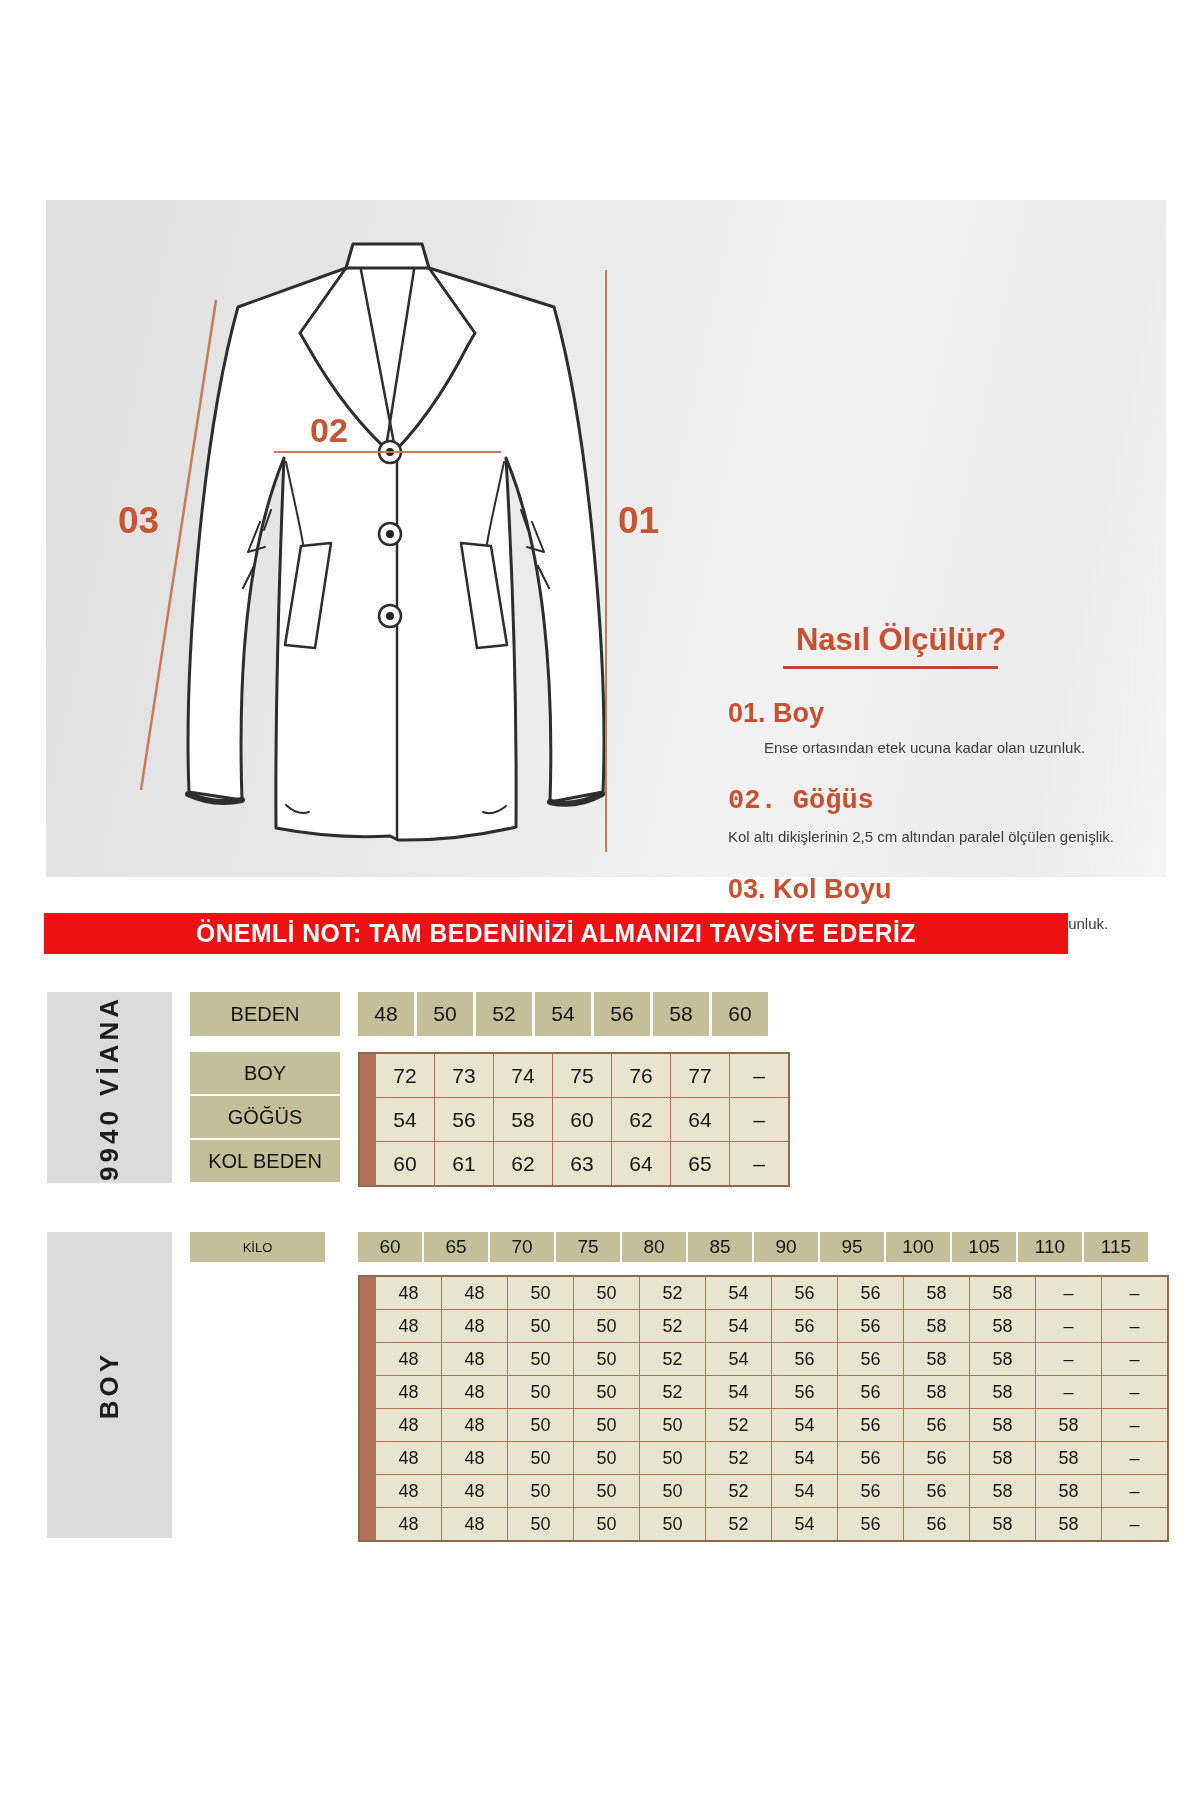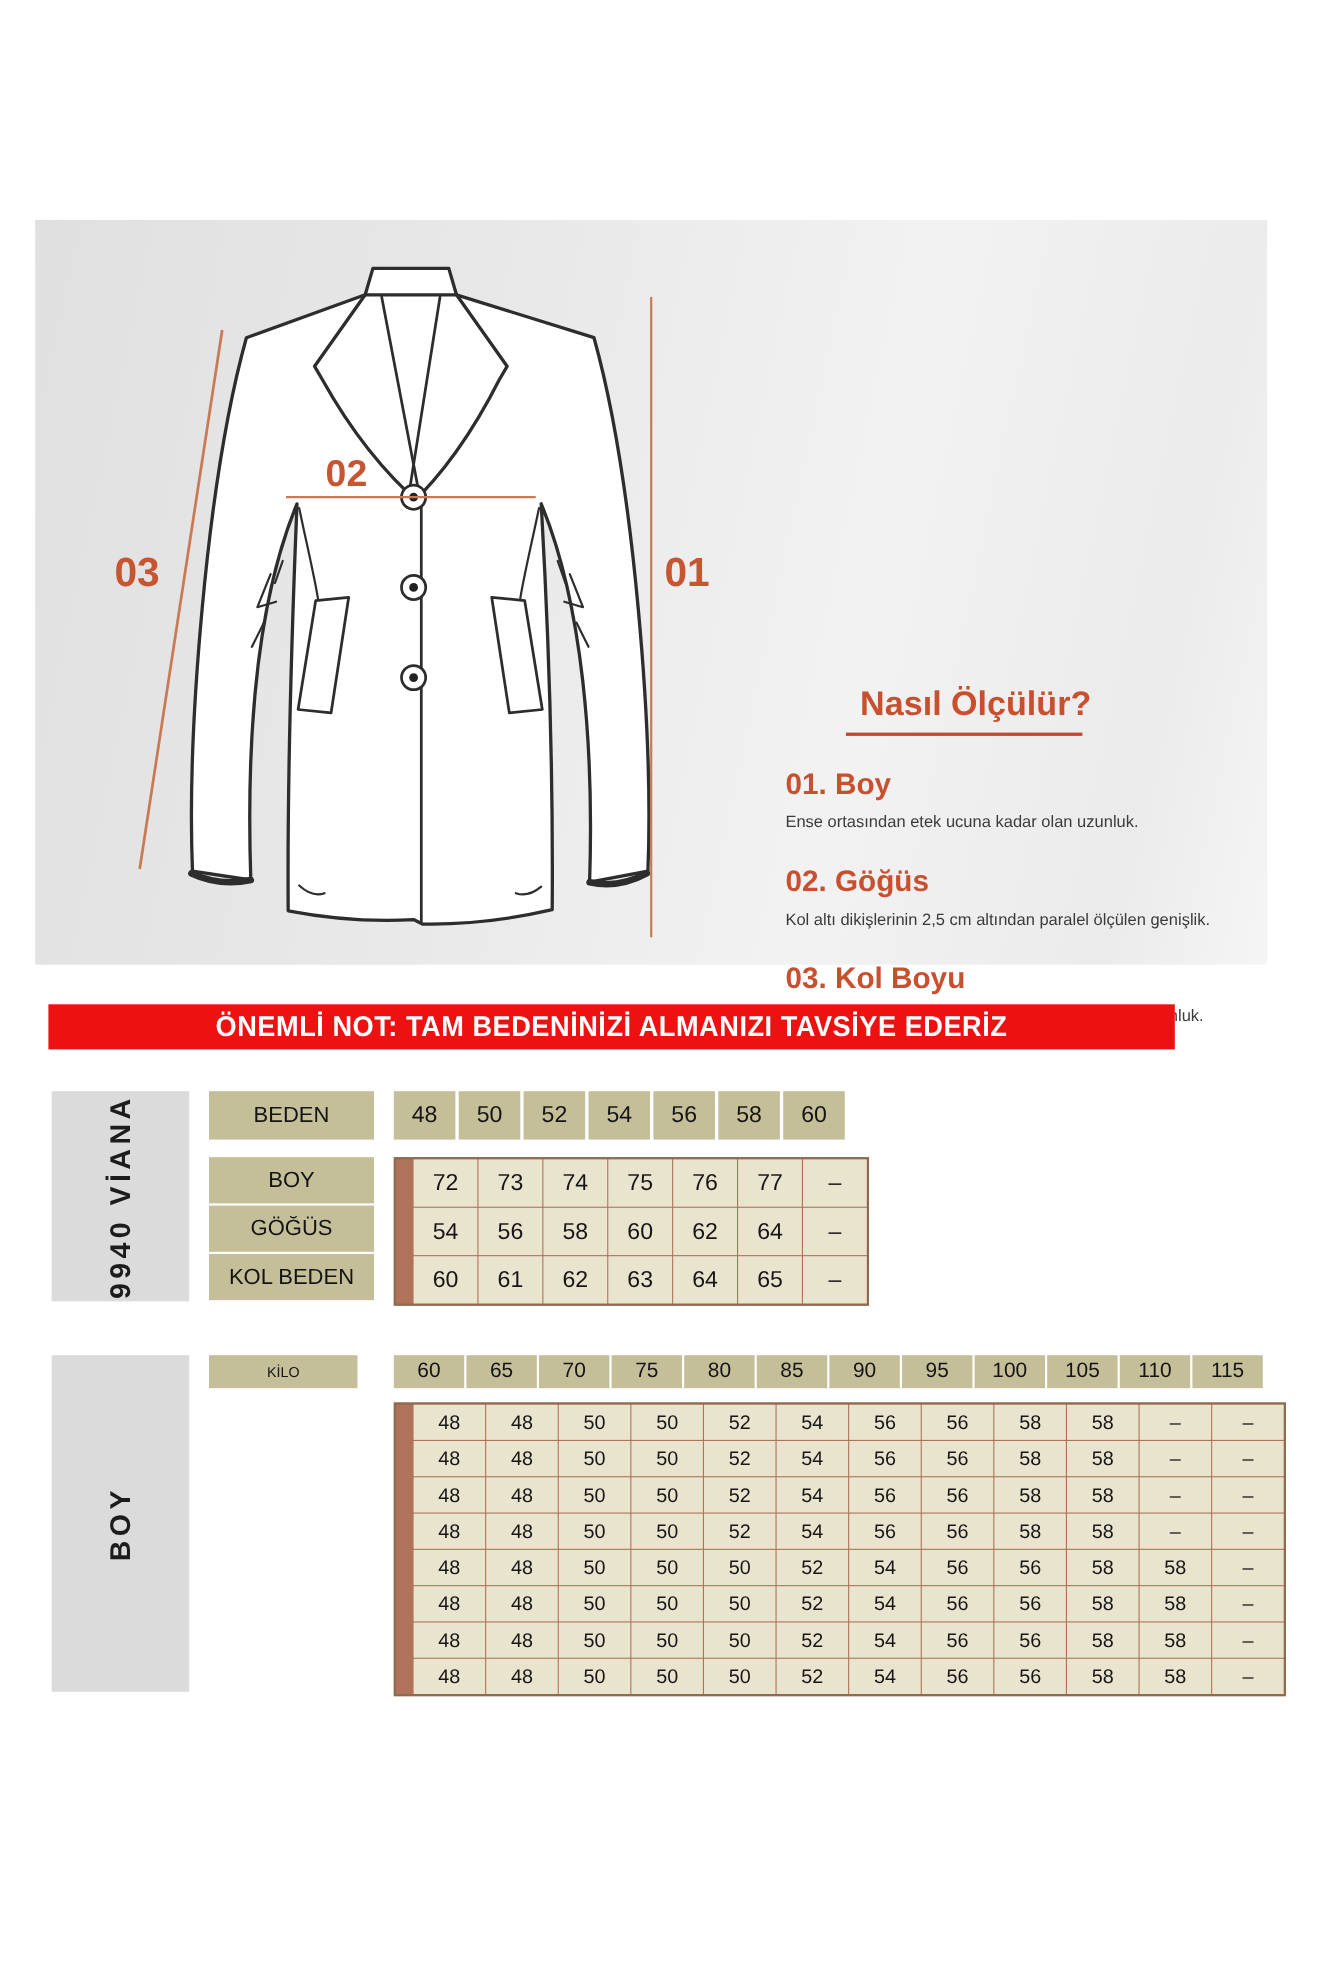--- a/index.html
+++ b/index.html
@@ -1,31 +1,31 @@
 <!DOCTYPE html>
 <html><head>
 <meta charset="utf-8">
 <style>
   html,body{margin:0;padding:0;background:#ffffff;}
   .page{position:relative;width:1200px;height:1800px;background:#ffffff;overflow:hidden;
         font-family:"Liberation Sans",sans-serif;}
 
   
-  .illustration{position:absolute;left:32px;top:200px;width:1120px;height:677px;
+  .illustration{position:absolute;left:46px;top:200px;width:1120px;height:677px;
     background:linear-gradient(102deg,#e0e0e0 0%,#e9e9e9 38%,#f2f2f2 66%,#ebebeb 88%,#f5f5f5 100%);}
   .illustration svg{position:absolute;left:0;top:0;}
 
   .howto{position:absolute;left:660px;top:410px;width:470px;}
   .howto-title{position:absolute;left:0;top:12px;width:390px;text-align:center;
     font-size:31px;font-weight:bold;color:#c8502e;}
   .howto-underline{position:absolute;left:77px;top:56px;width:215px;height:3px;background:#c04a30;}
   .howto-h{position:absolute;left:22px;font-size:27px;font-weight:bold;color:#c8502e;white-space:nowrap;}
   .howto-d{position:absolute;left:22px;font-size:15px;color:#3b3b3b;white-space:nowrap;}
-  .h1{top:88px;} .d1{top:129px;}
-  .h2{top:176px;} .d2{top:218px;}
+  .h1{top:88px;} .d1{top:129px;margin-left:36px;}
+  .h2{top:176px;font-family:Liberation Mono, monospace;} .d2{top:218px;}
   .h3{top:264px;} .d3{top:305px;}
 
   
   .banner{position:absolute;left:44px;top:913px;width:1024px;height:41px;background:#ee1111;
     display:flex;align-items:center;justify-content:center;}
   .banner-text{color:#ffffff;font-size:26px;font-weight:bold;letter-spacing:.5px;transform:scaleX(.95);white-space:nowrap;}
 
   
   .vlabel{position:absolute;left:47px;width:125px;background:#dbdbdb;
     display:flex;align-items:center;justify-content:center;}

